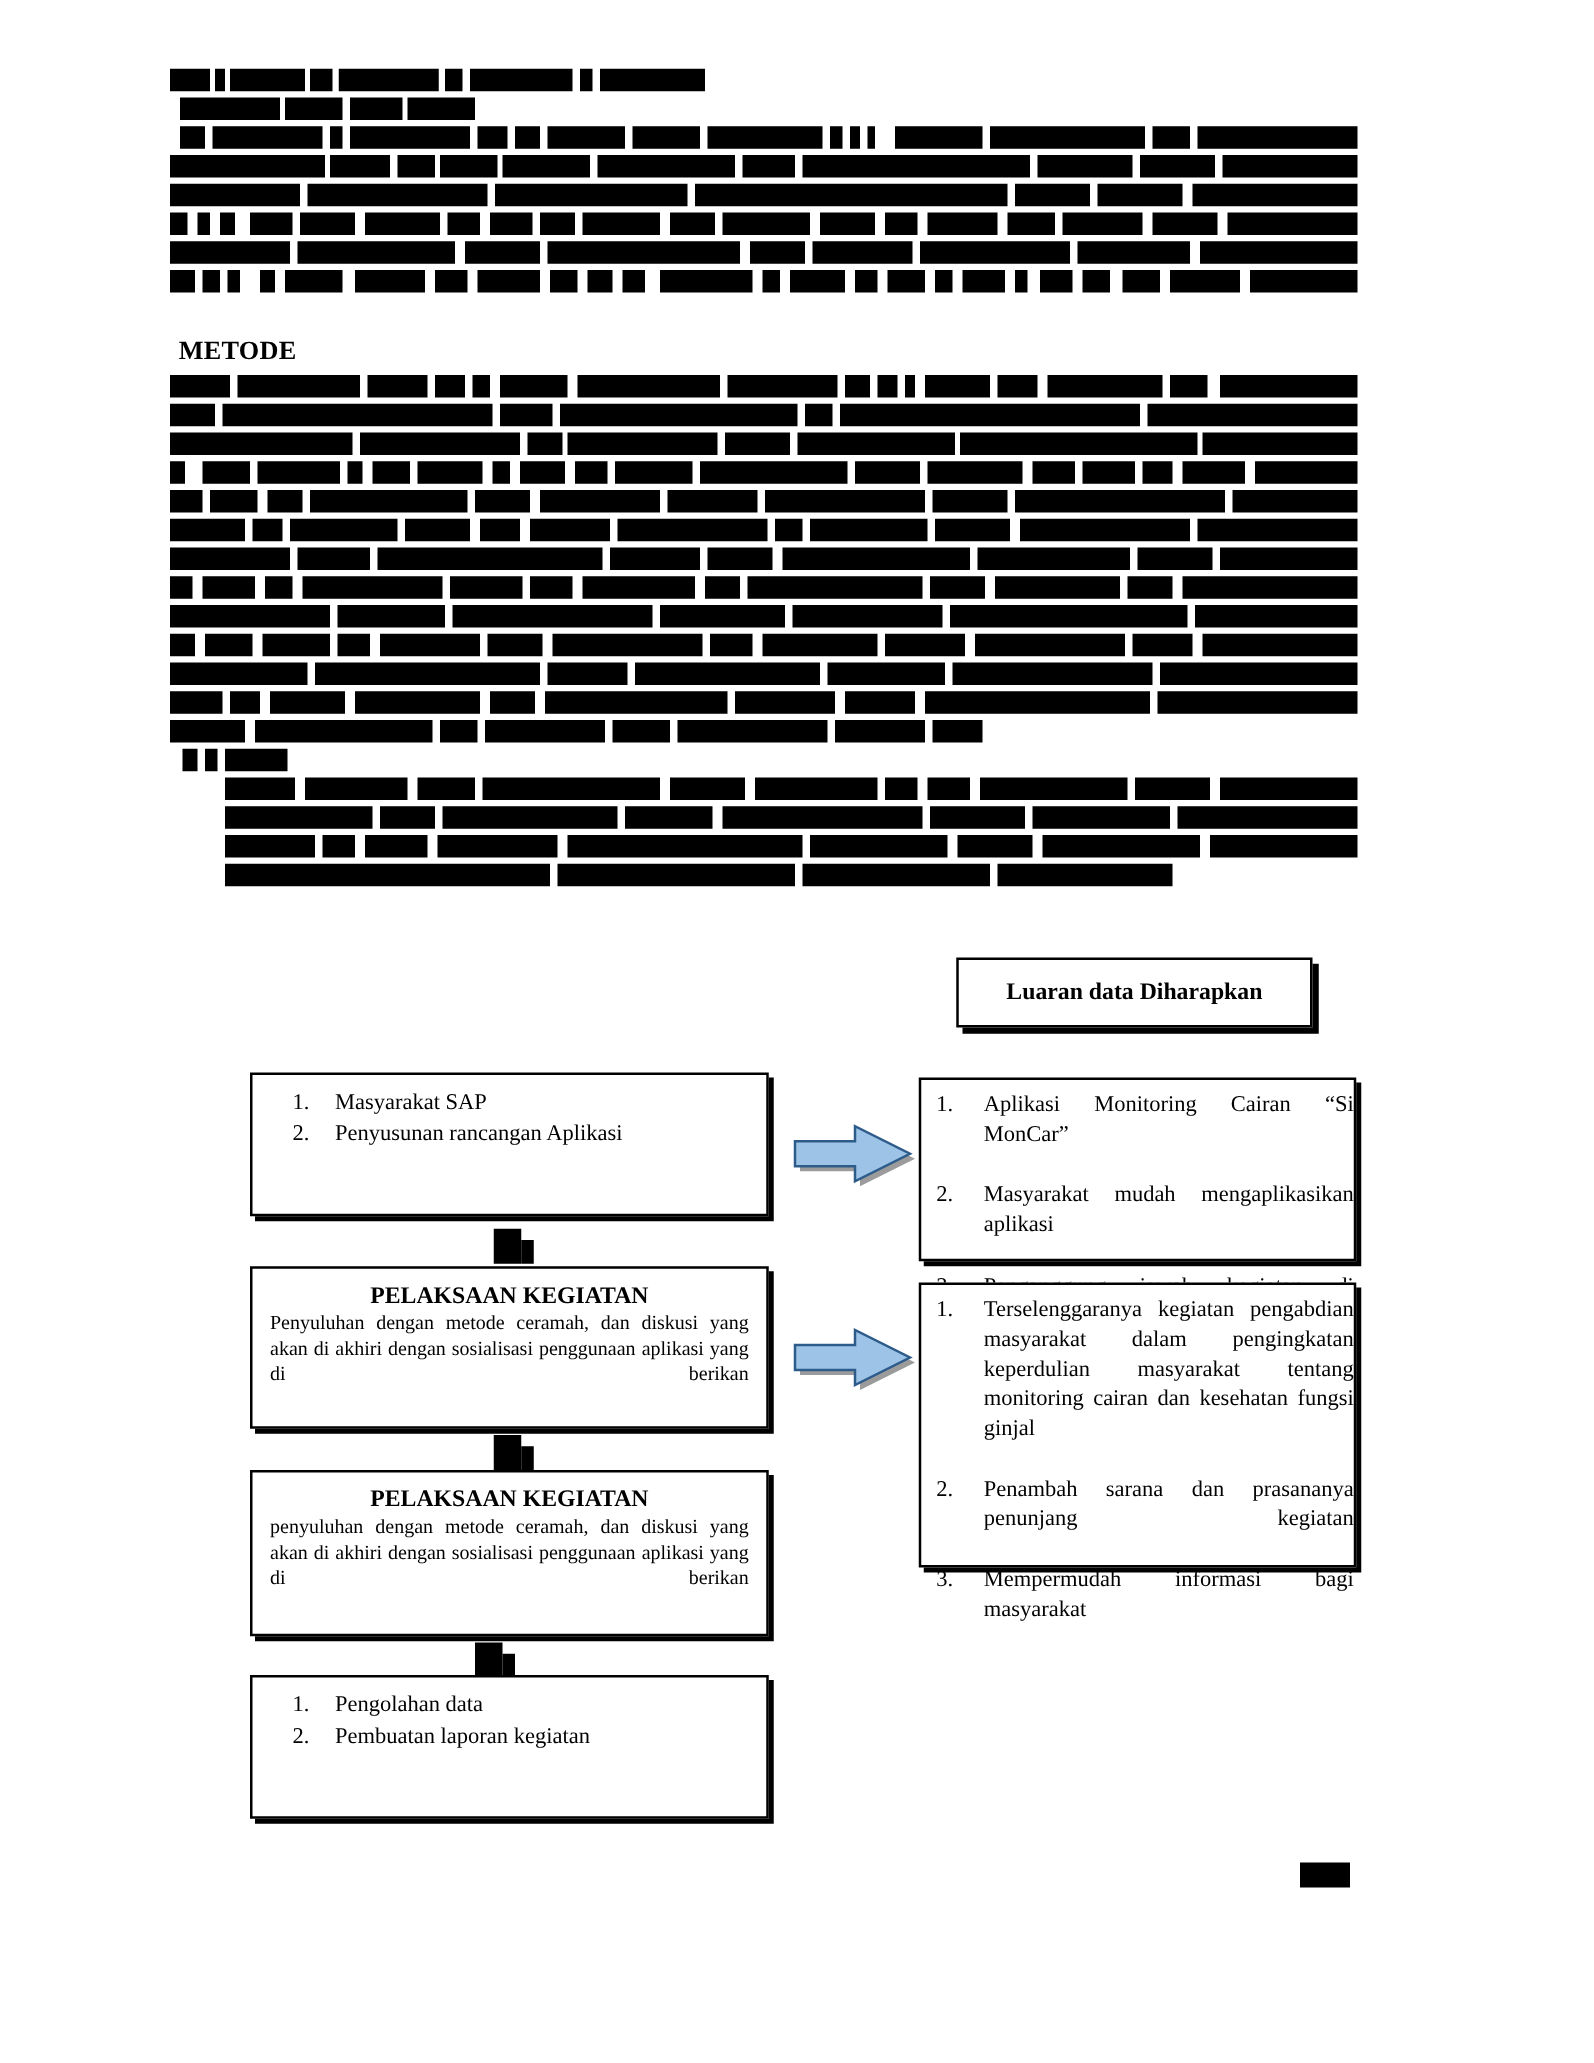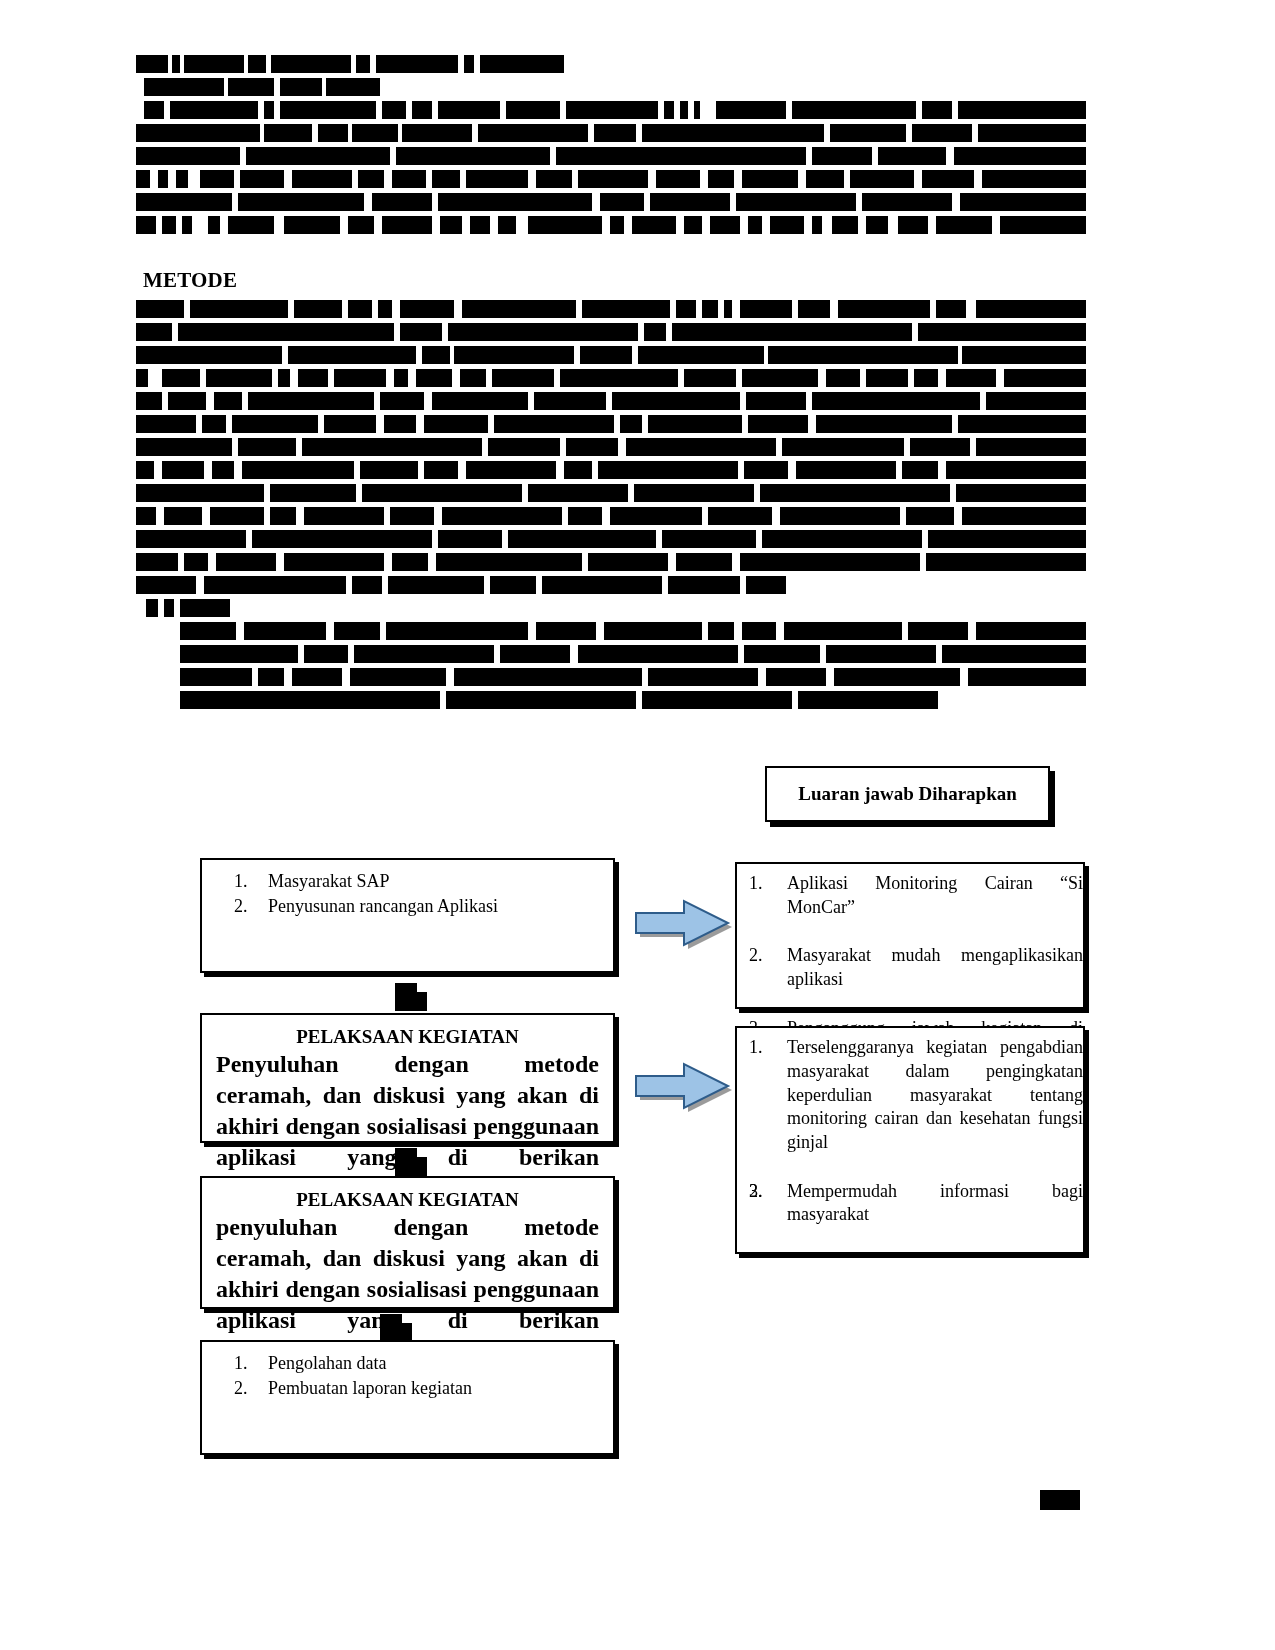--- a/index.html
+++ b/index.html
@@ -37,25 +37,24 @@
   }
   .dbox .title{
     text-align:center;
     font-weight:bold;
     font-size:19px;
     line-height:1.25;
     margin:0;
     padding:0;
   }
   .dbox .body{
-    font-size:24px;
+    font-size:16px;
     line-height:1.3;
     text-align:justify;
     margin:0;
-    font-weight:bold;
   }
   .hdr-inner{
     display:flex;align-items:center;justify-content:center;
     height:100%;width:100%;
   }
   .boxpad{padding:10px 14px;}
 
   ol.numlist{
     margin:0;padding:0;list-style:none;
     font-size:18px;line-height:1.32;
@@ -424,21 +423,21 @@
       <span class="rseg" style="left:44px;width:260px;"></span>
       <span class="rseg" style="left:310px;width:190px;"></span>
       <span class="rseg" style="left:506px;width:150px;"></span>
       <span class="rseg" style="left:662px;width:140px;"></span>
     </div>
   </div>
 
 
   <div class="dbox header-box" style="left:765px;top:766px;width:285px;height:56px;">
     <div class="hdr-inner">
-      <span class="title">Luaran jawab Diharapkan</span>
+      <span class="title">Luaran data Diharapkan</span>
     </div>
   </div>
 
   <div class="dbox" style="left:200px;top:858px;width:415px;height:115px;">
     <div class="boxpad">
       <ol class="numlist">
         <li>
           <span class="num">1.</span>
           <span>Masyarakat SAP</span>
         </li>
@@ -524,20 +523,21 @@
   </div>
 
   <div class="dbox" style="left:735px;top:1026px;width:350px;height:228px;">
     <ol class="numlist tight" style="padding-top:8px;">
       <li>
         <span class="num">1.</span>
         <span class="jt">Terselenggaranya kegiatan pengabdian masyarakat dalam pengingkatan keperdulian masyarakat tentang monitoring cairan dan kesehatan fungsi ginjal</span>
       </li>
       <li>
         <span class="num">2.</span>
+        <span class="jt">Penambah sarana dan prasananya penunjang kegiatan</span>
       </li>
       <li>
         <span class="num">3.</span>
         <span class="jt">Mempermudah informasi bagi masyarakat</span>
       </li>
     </ol>
   </div>
 
   <div class="footer-mark" style="left:1040px;top:1490px;width:40px;height:20px;"></div>
 

